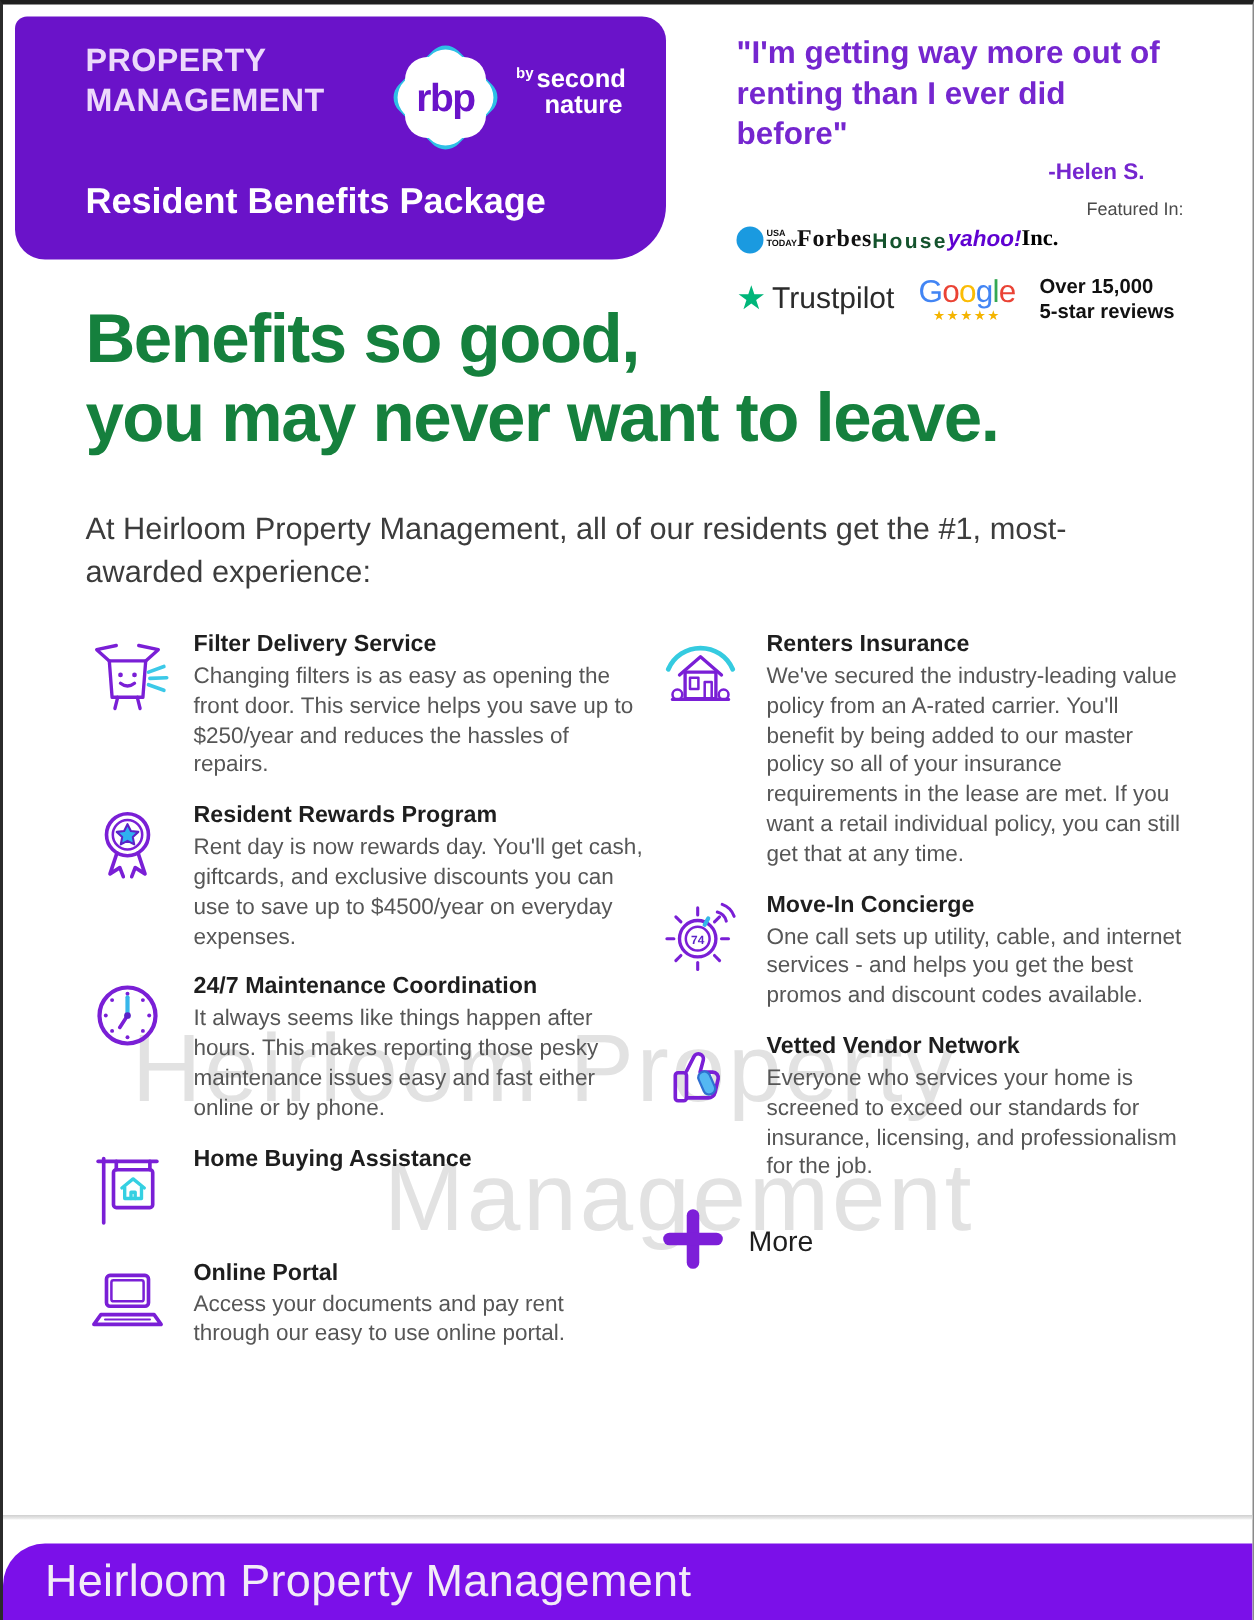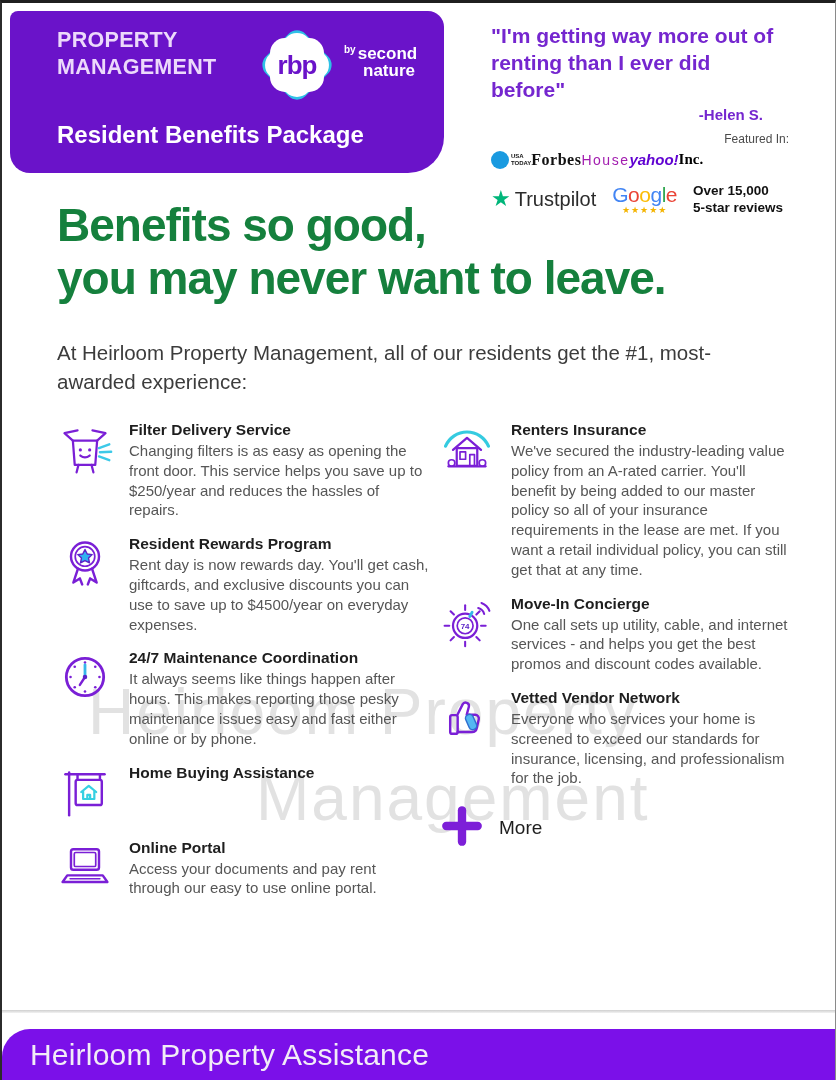--- a/index.html
+++ b/index.html
@@ -34,21 +34,21 @@
   
   .header-right{position:absolute;left:489px;top:20px;width:298px;z-index:3;}
   .quote{font-size:21px;font-weight:700;color:#7526cf;line-height:1.28;}
   .attribution{font-size:15px;font-weight:700;color:#7526cf;text-align:right;padding-right:26px;margin-top:2px;}
   .featured-label{margin-top:9px;font-size:12px;color:#4a4a4a;text-align:right;}
   .logo-strip{margin-top:5px;display:flex;align-items:center;width:100%;}
   .usatoday{display:flex;align-items:center;gap:2px;}
   .usatoday .dot{width:18px;height:18px;border-radius:50%;background:#1a9ae0;}
   .usatoday .stack{font-size:6px;font-weight:700;color:#111;line-height:1.1;}
   .forbes{font-family:"Liberation Serif",serif;font-size:16px;font-weight:700;color:#111;letter-spacing:.5px;}
-  .house{font-size:14px;font-weight:400;color:#a21caf;letter-spacing:1.5px;}
+  .house{font-size:14px;font-weight:700;color:#14532d;letter-spacing:1.5px;}
   .yahoo{font-size:15px;font-weight:700;color:#5f01d1;font-style:italic;}
   .inc{font-family:"Liberation Serif",serif;font-size:15px;font-weight:700;color:#000;}
   .reviews-row{margin-top:13px;display:flex;align-items:center;gap:16px;}
   .trustpilot{display:flex;align-items:center;gap:4px;}
   .tp-star{color:#00b67a;font-size:22px;line-height:1;}
   .tp-label{font-size:20px;color:#2b2b2b;font-weight:500;}
   .google{display:inline-block;text-align:center;line-height:1;}
   .gword{font-size:21px;font-weight:500;letter-spacing:-.5px;}
   .gl0,.gl3{color:#4285F4;} .gl1,.gl5{color:#EA4335;} .gl2{color:#FBBC05;} .gl4{color:#34A853;}
   .gstars{font-size:9px;color:#f4b400;letter-spacing:1px;margin-top:1px;}
@@ -321,16 +321,16 @@
           </svg>
         </div>
         <div class="more-label">More</div>
       </div>
 
     </div>
   </div>
 
   <div class="sheet-edge"></div>
   <div class="bottom-bar">
-    <span>Heirloom Property Assistance</span>
+    <span>Heirloom Property Management</span>
   </div>
 
 </div>
 
 </body></html>

